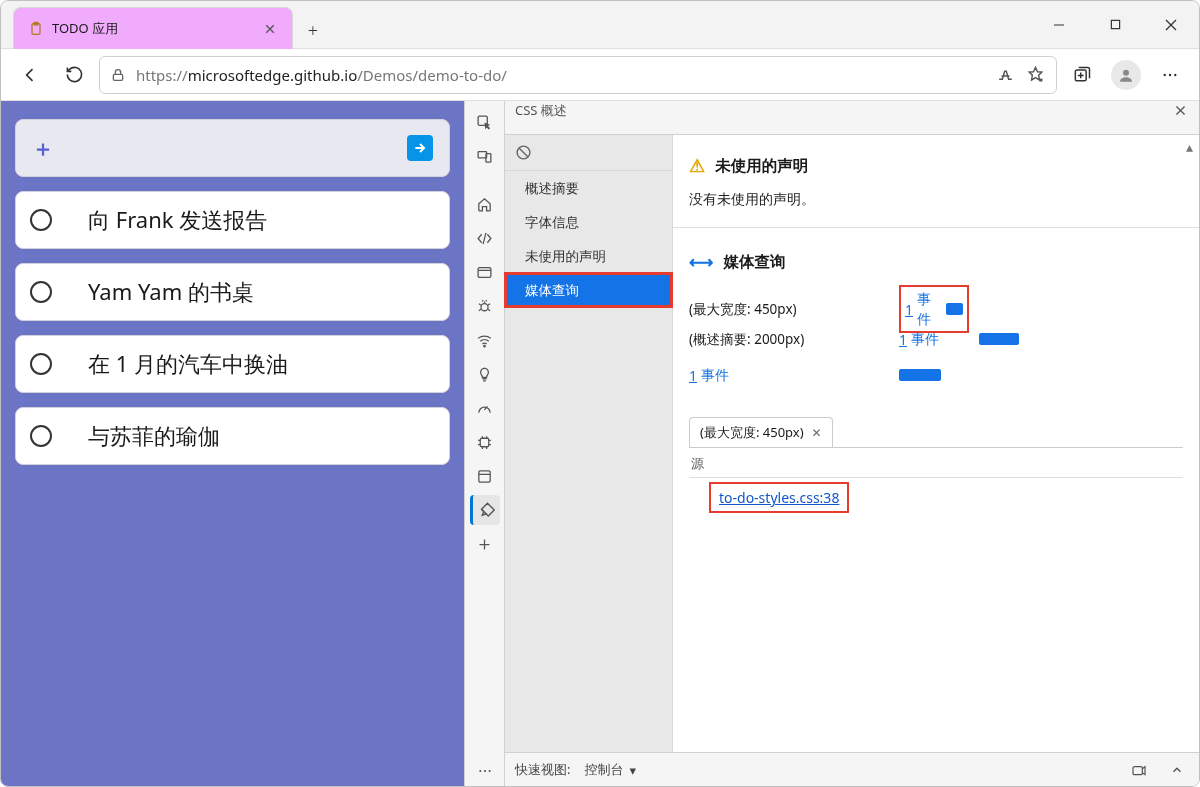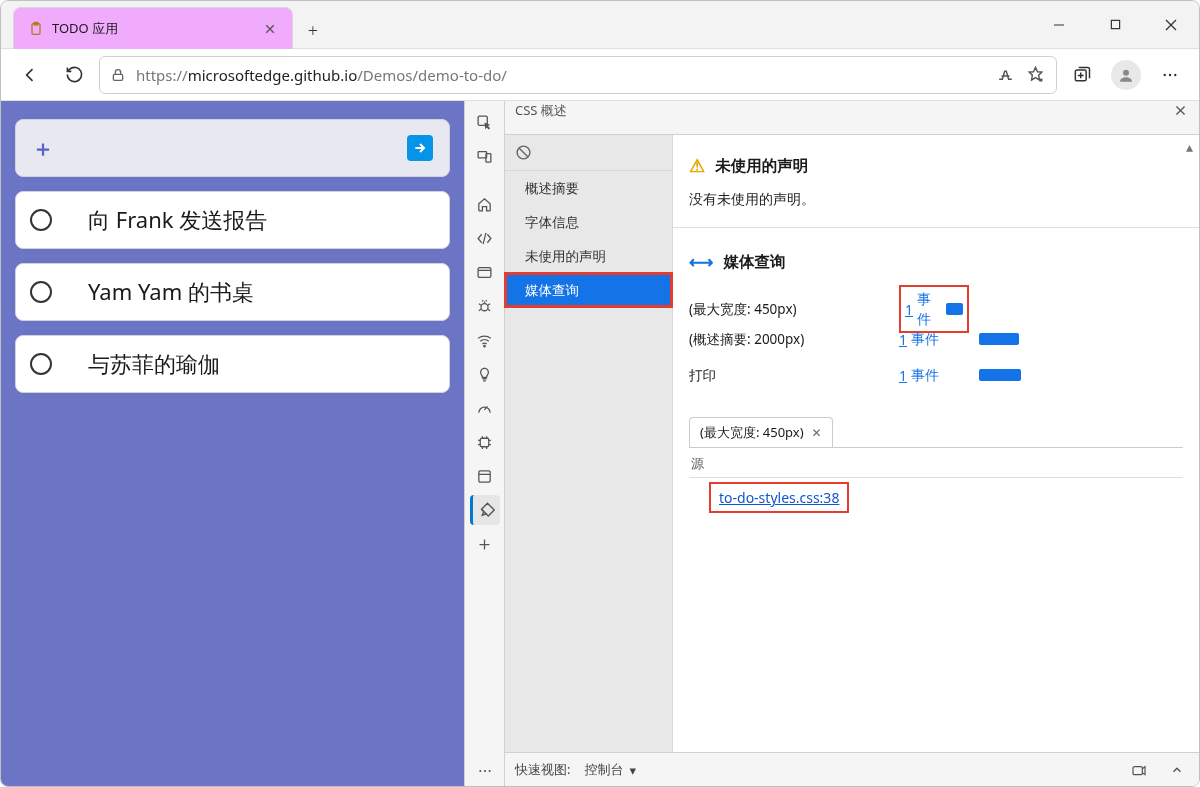--- a/index.html
+++ b/index.html
@@ -200,20 +200,24 @@
     <div class="todo-card">
         <span class="todo-radio"></span>
         <span class="todo-text">向 Frank 发送报告</span>
       </div>
     <div class="todo-card">
         <span class="todo-radio"></span>
         <span class="todo-text">Yam Yam 的书桌</span>
       </div>
     <div class="todo-card">
         <span class="todo-radio"></span>
+        <span class="todo-text">在 1 月的汽车中换油</span>
+      </div>
+    <div class="todo-card">
+        <span class="todo-radio"></span>
         <span class="todo-text">与苏菲的瑜伽</span>
       </div>
   </div>
 
   <div class="devtools">
     <div class="dt-body">
 
       <div class="dt-rail">
         <div class="rail-icon">
             <svg width="17" height="17" viewBox="0 0 24 24" fill="none" stroke="currentColor" stroke-width="1.8">
@@ -354,21 +358,20 @@
               </div>
               <div class="mq-row">
                 <span class="mq-label">(概述摘要: 2000px)</span>
                 <span class="mq-count">
                     <span class="mq-numlink">1</span> 
                     <span>事件</span>
                   </span>
                 <span class="mq-bar mid"></span>
               </div>
               <div class="mq-row">
-                <span class="mq-label">打印</span>
                 <span class="mq-count">
                     <span class="mq-numlink">1</span> 
                     <span>事件</span>
                   </span>
                 <span class="mq-bar wide"></span>
               </div>
 
               <div class="detail-tab">
                 <div class="detail-tab-strip">
                   <div class="detail-tab-btn">

